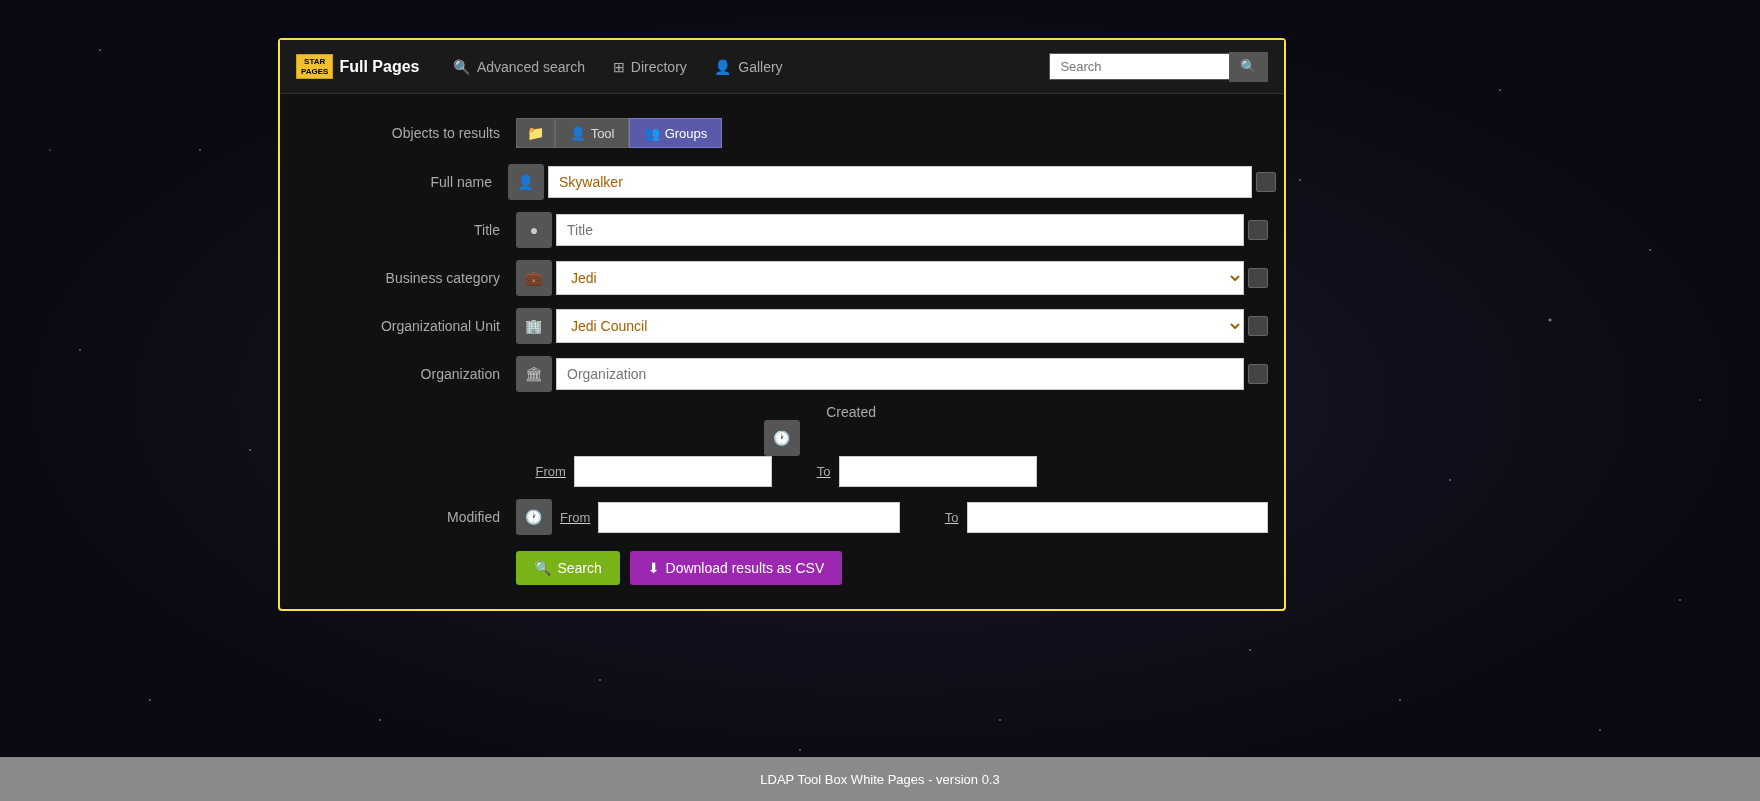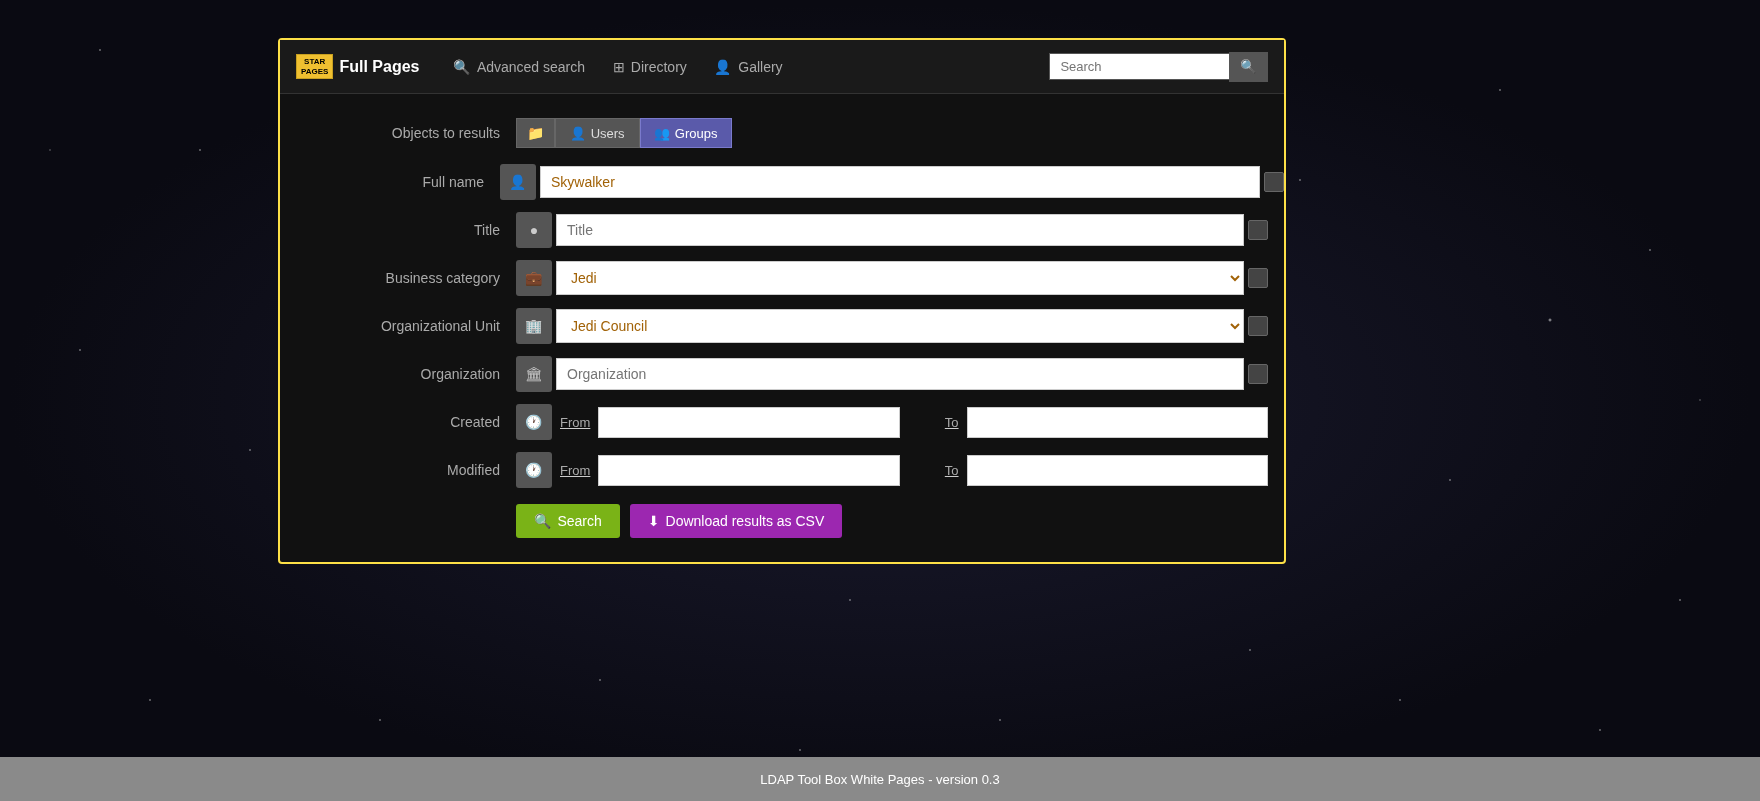--- a/index.html
+++ b/index.html
@@ -381,30 +381,30 @@
   <div class="form-content">
 
     <div class="objects-row">
       <div class="objects-label">Objects to results</div>
       <div class="objects-buttons">
         <button class="obj-btn-icon">
           <span>📁</span>
         </button>
         <button class="obj-btn">
           <span>👤</span>
-          <span>Users</span>
+          <span>Tool</span>
         </button>
         <button class="obj-btn obj-btn-groups active">
           <span>👥</span>
           <span>Groups</span>
         </button>
       </div>
     </div>
 
-    <div class="form-row" style="padding: 0 0;">
+    <div class="form-row" style="padding: 0 8px;">
       <div class="form-label">Full name</div>
       <div class="form-icon">
         <span>👤</span>
       </div>
       <div class="form-field">
         <input type="text" value="Skywalker" style="">
       </div>
       <div class="form-checkbox"></div>
     </div>
 
@@ -454,21 +454,21 @@
       <div class="form-label">Organization</div>
       <div class="form-icon">
         <span>🏛</span>
       </div>
       <div class="form-field">
         <input type="text" placeholder="Organization" style="">
       </div>
       <div class="form-checkbox"></div>
     </div>
 
-    <div class="form-row" style="padding: 0 16px;">
+    <div class="form-row" style="padding: 0 16px; flex-direction: column;">
       <div class="form-label">Created</div>
       <div class="form-icon">
         <span>🕐</span>
       </div>
       <div class="date-from-to">
         <span class="date-label-text">From</span>
         <input type="text" class="date-input" style="">
         <span class="to-label">To</span>
         <input type="text" class="date-input" style="">
       </div>

